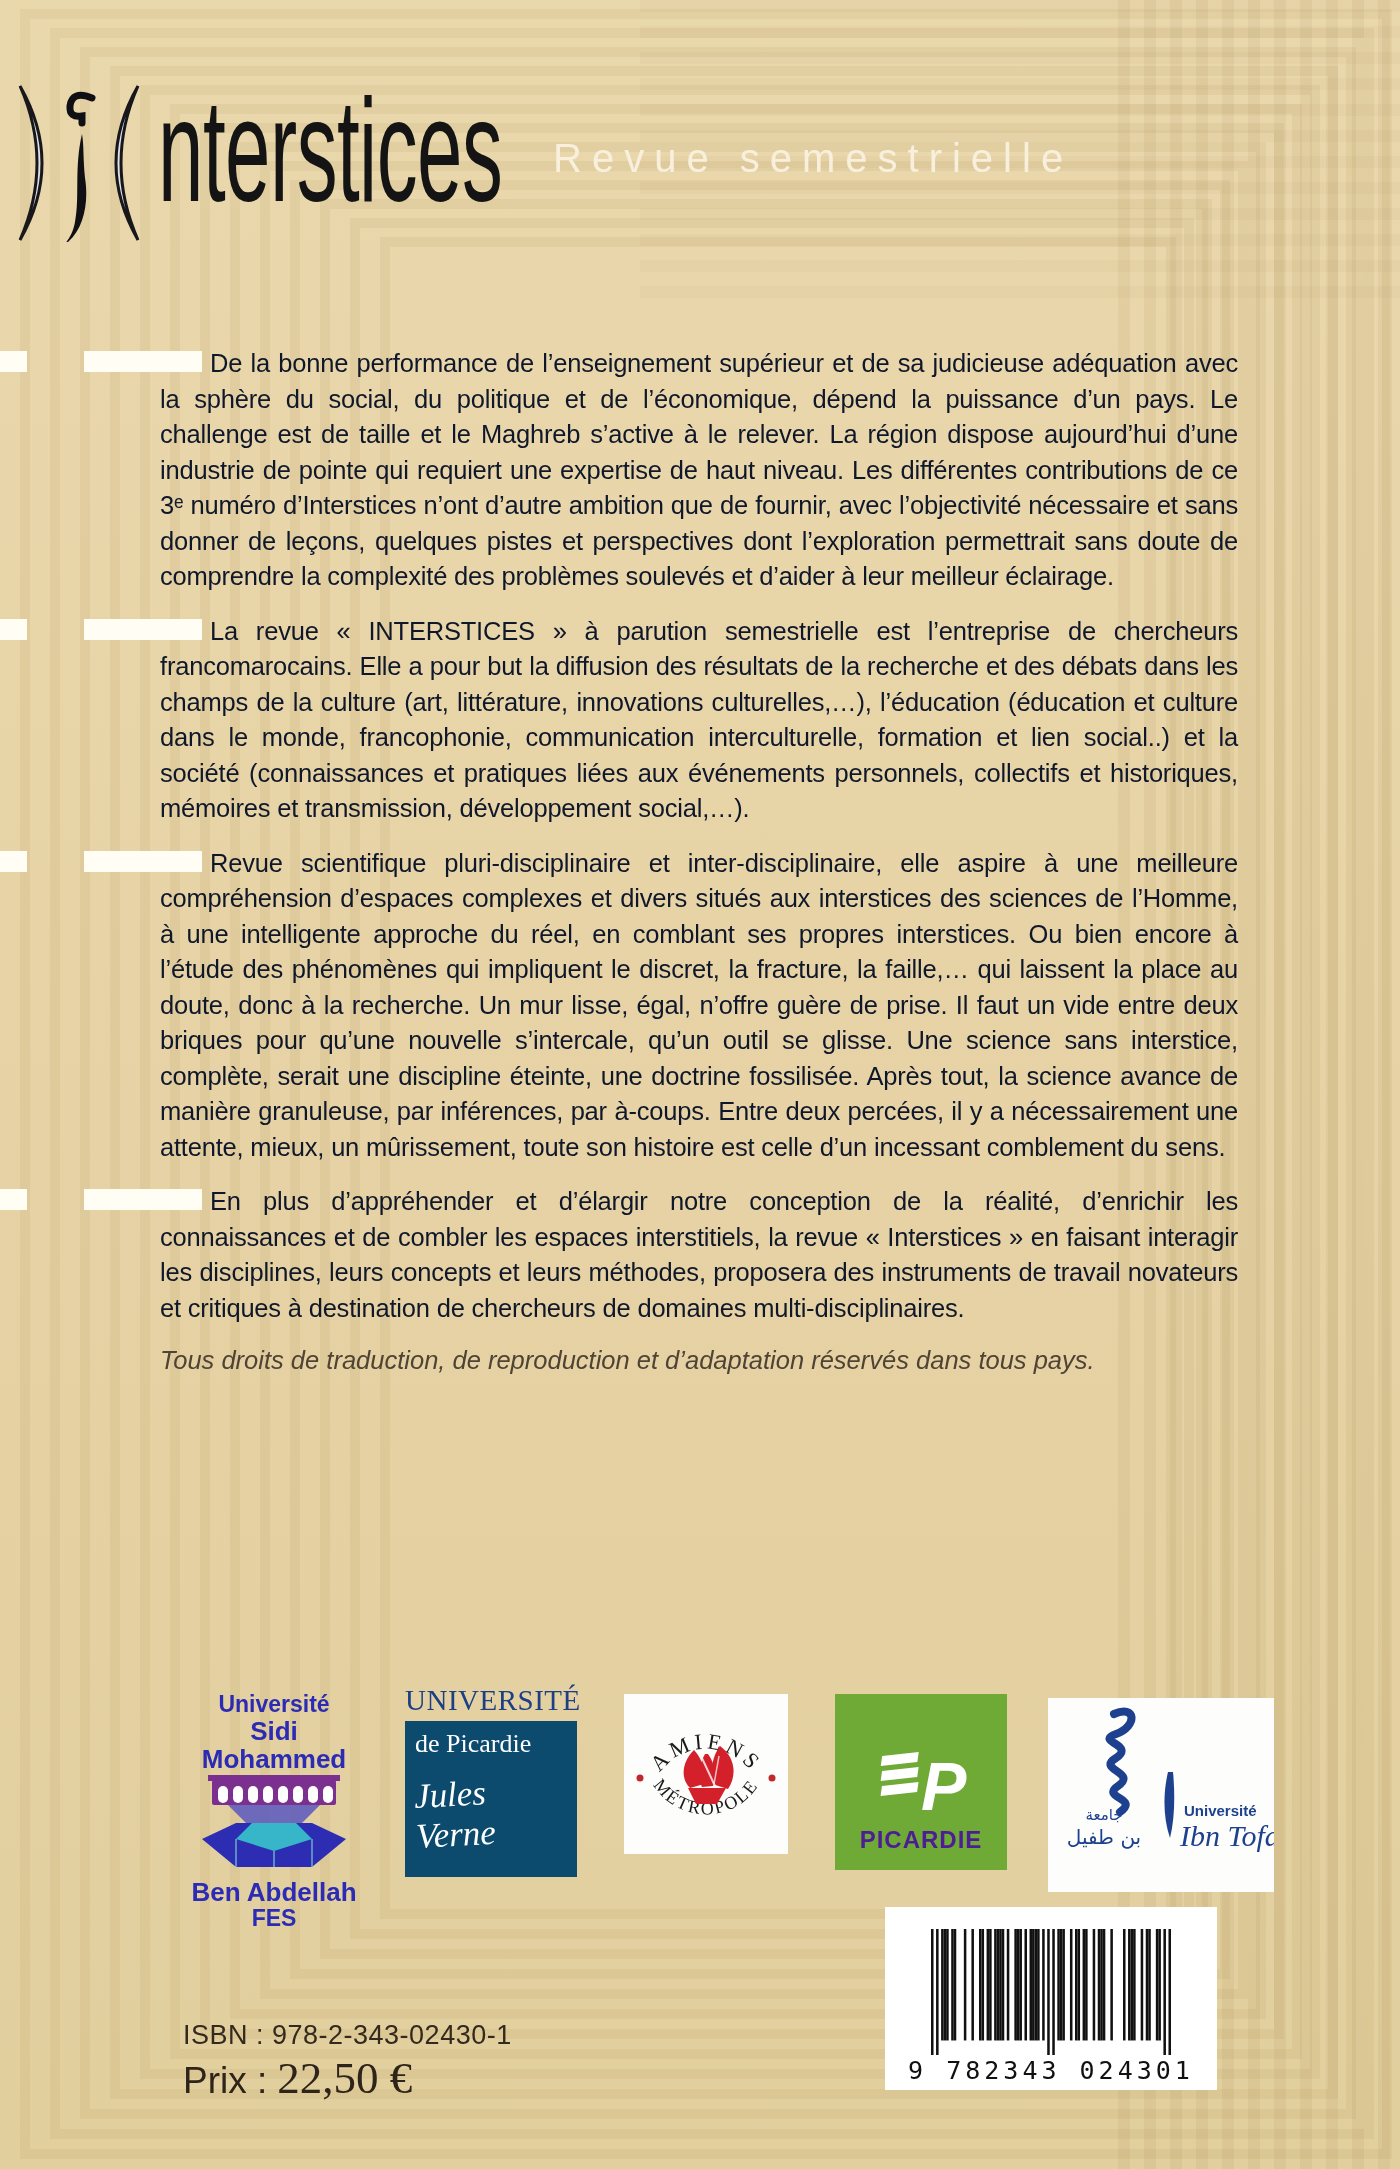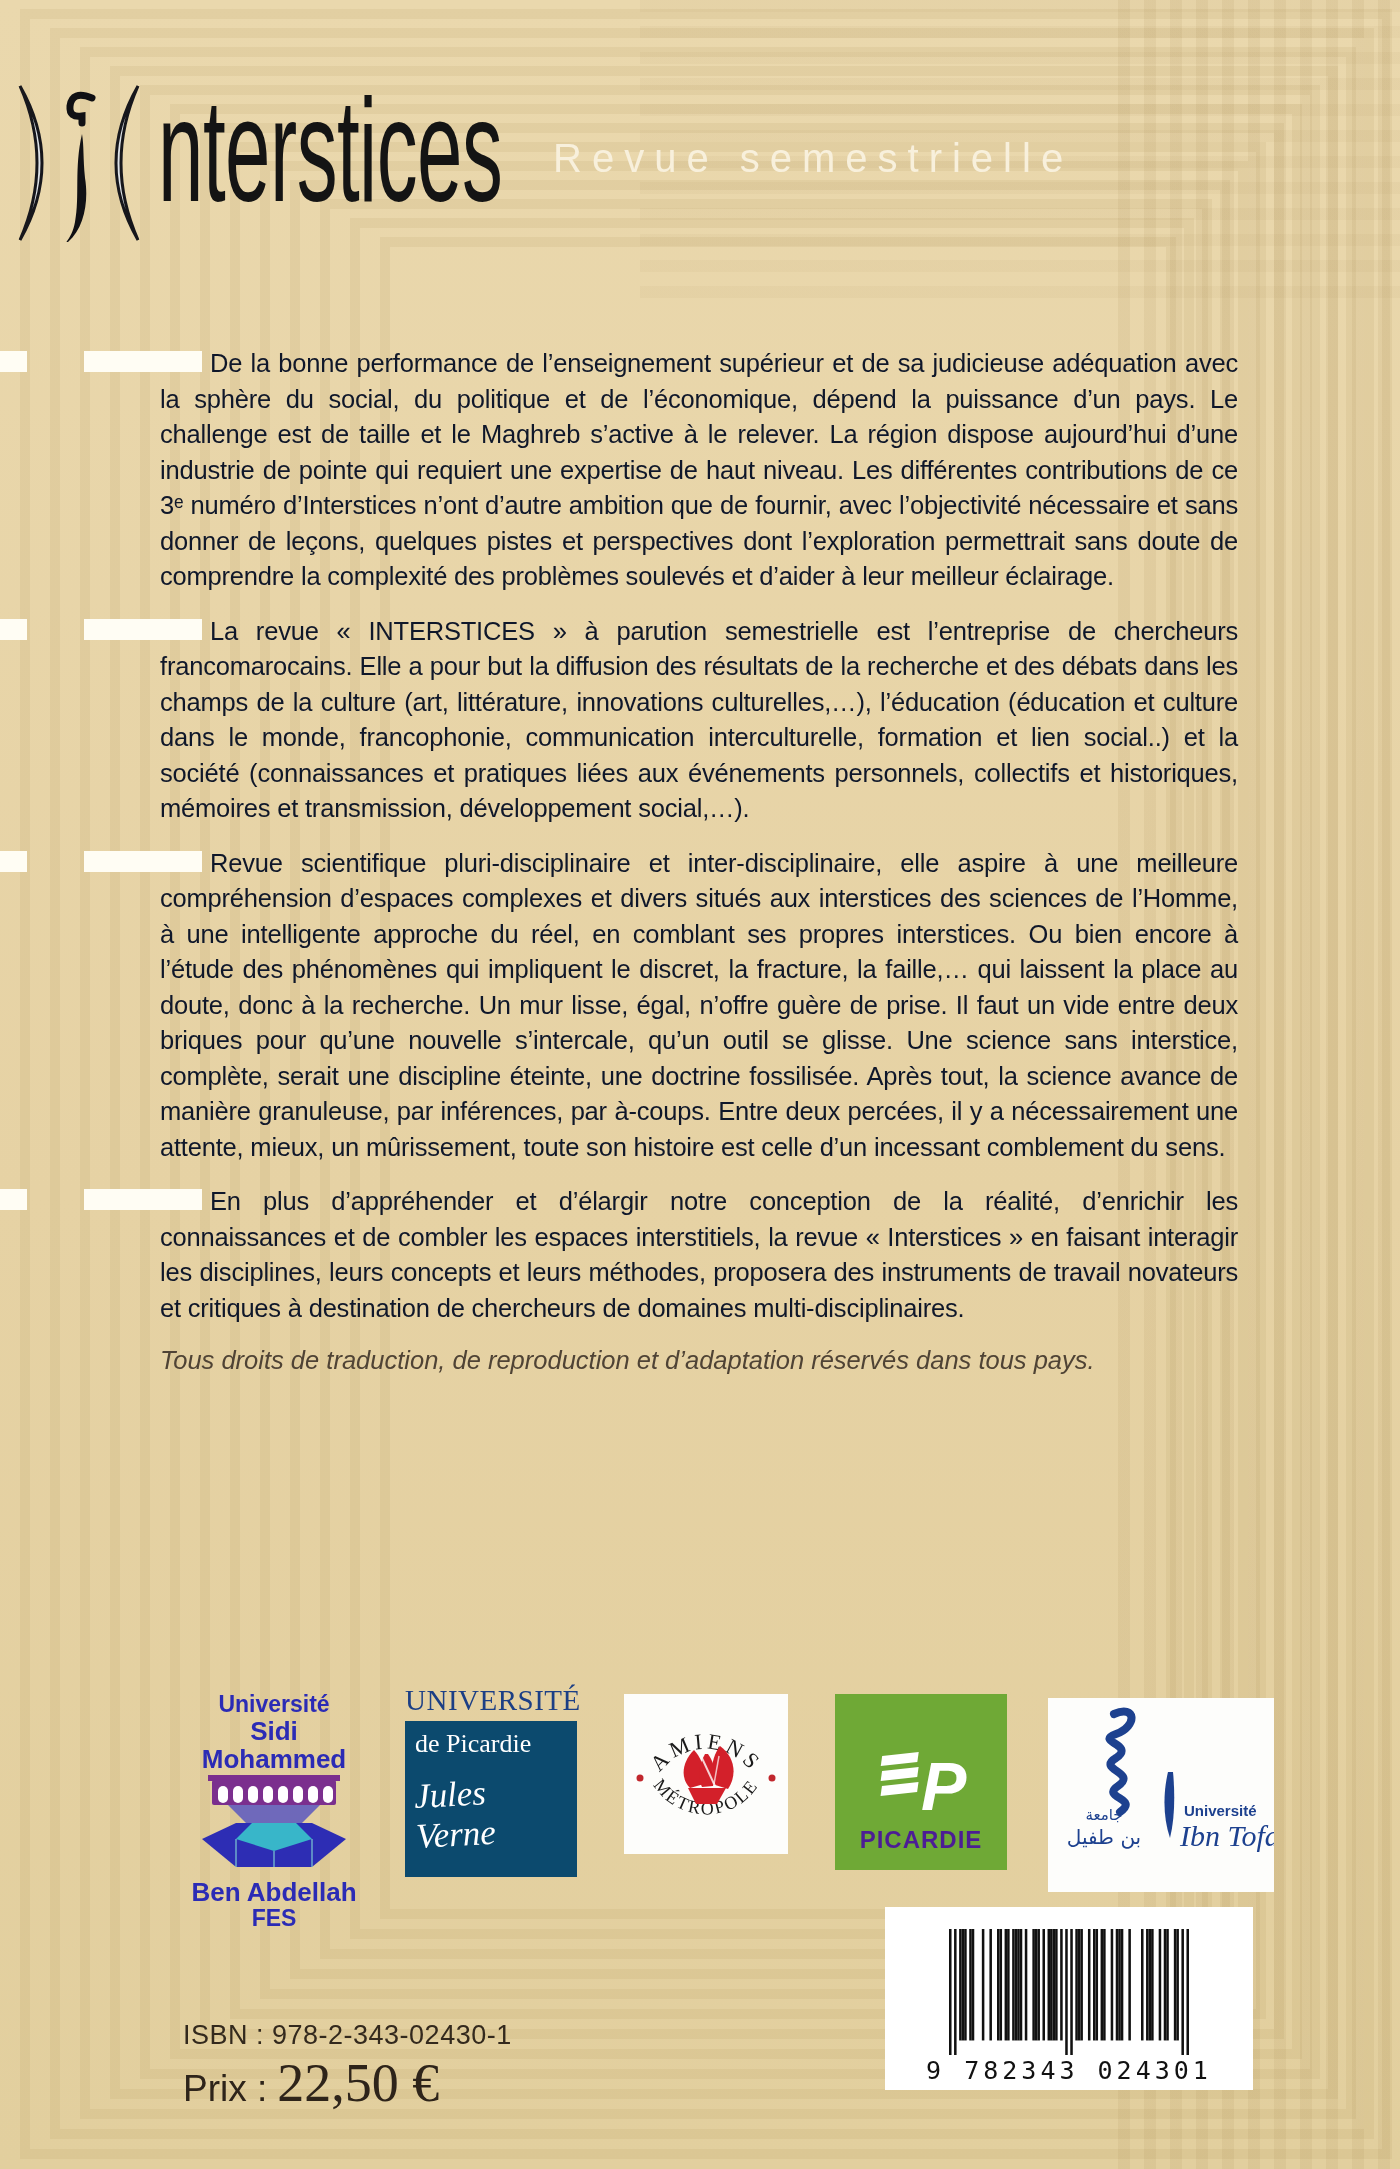--- a/index.html
+++ b/index.html
@@ -43,22 +43,22 @@
   .upjv .region{font-family:"Liberation Serif",serif;font-size:26px;}
   .upjv .script{font-family:"Liberation Serif",serif;font-style:italic;font-size:35px;margin-top:14px;transform:rotate(-3deg);}
   .amiens{left:624px;top:1694px;width:164px;height:160px;background:#fdfdfb;}
   .picardie{left:835px;top:1694px;width:172px;height:176px;background:#6fa936;display:flex;flex-direction:column;align-items:center;justify-content:flex-end;padding-bottom:16px;box-sizing:border-box;}
   .picardie .label{color:#4c1d95;font-weight:bold;font-size:24px;letter-spacing:1px;margin-top:10px;}
   .ibntofail{left:1048px;top:1698px;width:226px;height:194px;background:#fdfdfb;}
   
   .isbn{position:absolute;left:183px;top:2020px;z-index:3;font-size:27px;color:#33291d;letter-spacing:0.5px;}
   .price{position:absolute;left:183px;top:2052px;z-index:3;color:#2e241a;display:flex;align-items:baseline;gap:10px;}
   .price .plabel{font-size:37px;}
-  .price .pvalue{font-family:"Liberation Serif",serif;font-size:54px;}
-  .barcode-box{position:absolute;left:885px;top:1907px;width:368px;height:183px;background:#ffffff;z-index:3;
+  .price .pvalue{font-family:"Liberation Serif",serif;font-size:45px;}
+  .barcode-box{position:absolute;left:885px;top:1907px;width:332px;height:183px;background:#ffffff;z-index:3;
     display:flex;flex-direction:column;align-items:center;padding-top:22px;box-sizing:border-box;}
   .barcode-digits{margin-top:1px;font-family:"DejaVu Sans Mono",monospace;font-size:25px;letter-spacing:4px;color:#111;}
 </style>
 </head>
 <body>
 
 <div class="rings">
   <div class="r">
       <div class="r">
         <div class="r">

